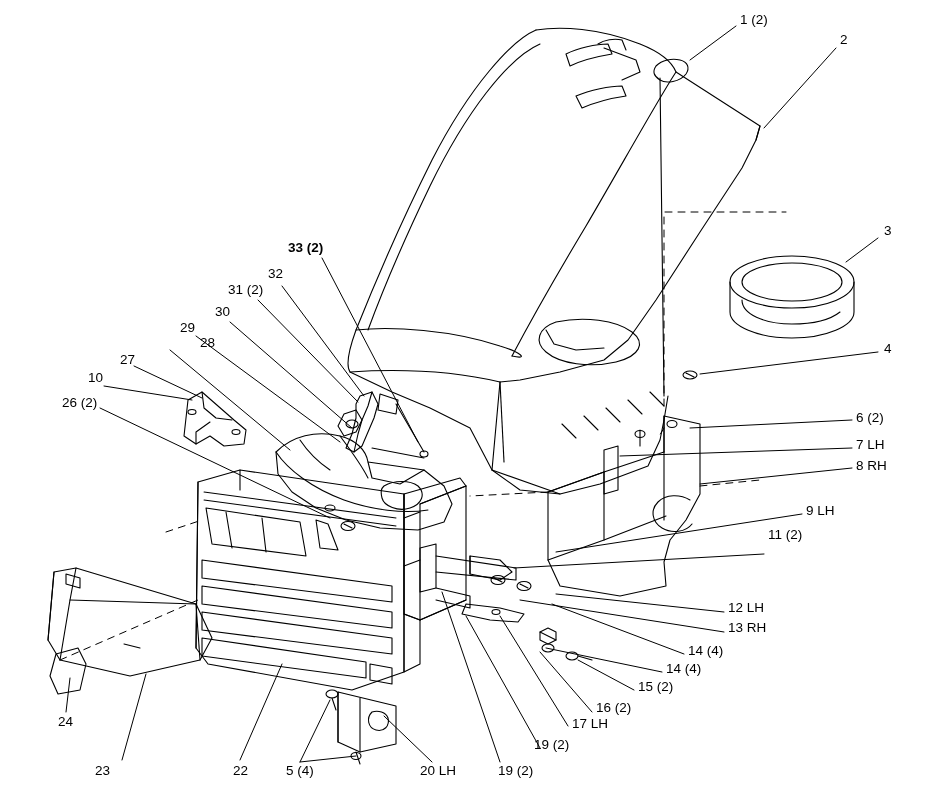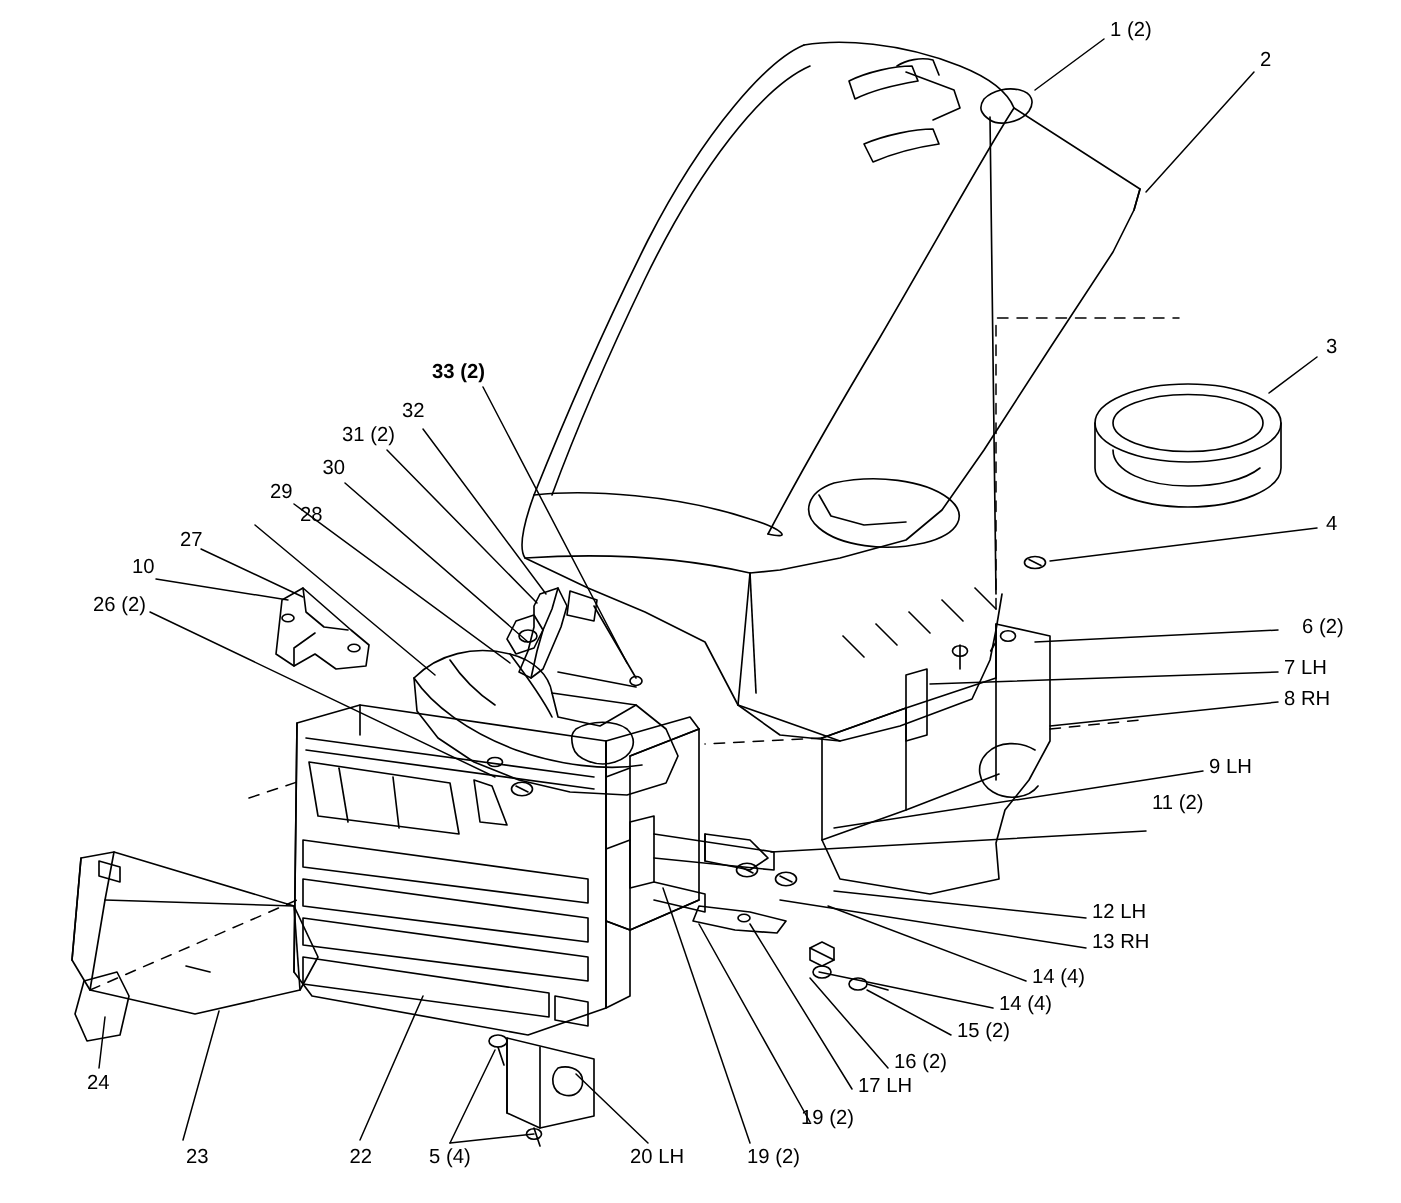--- a/index.html
+++ b/index.html
@@ -275,38 +275,38 @@
         <path d="M548 492 L470 496"></path>
       </g>
 
     </g>
   </svg>
 
   <div class="lbl" style="left:740px;top:13px;">1 (2)</div>
   <div class="lbl" style="left:840px;top:33px;">2</div>
   <div class="lbl" style="left:884px;top:224px;">3</div>
   <div class="lbl" style="left:884px;top:342px;">4</div>
-  <div class="lbl" style="left:856px;top:411px;margin-left:12px;">6 (2)</div>
+  <div class="lbl" style="left:856px;top:411px;">6 (2)</div>
   <div class="lbl" style="left:856px;top:438px;">7 LH</div>
   <div class="lbl" style="left:856px;top:459px;">8 RH</div>
   <div class="lbl" style="left:806px;top:504px;">9 LH</div>
   <div class="lbl" style="left:768px;top:528px;">11 (2)</div>
   <div class="lbl" style="left:728px;top:601px;">12 LH</div>
   <div class="lbl" style="left:728px;top:621px;">13 RH</div>
   <div class="lbl" style="left:688px;top:644px;">14 (4)</div>
   <div class="lbl" style="left:666px;top:662px;">14 (4)</div>
   <div class="lbl" style="left:638px;top:680px;">15 (2)</div>
   <div class="lbl" style="left:596px;top:701px;">16 (2)</div>
   <div class="lbl" style="left:572px;top:717px;">17 LH</div>
   <div class="lbl" style="left:534px;top:738px;">19 (2)</div>
   <div class="lbl" style="left:498px;top:764px;">19 (2)</div>
   <div class="lbl" style="left:420px;top:764px;">20 LH</div>
   <div class="lbl" style="left:286px;top:764px;">5 (4)</div>
   <div class="lbl" style="left:233px;top:764px;">22</div>
-  <div class="lbl" style="left:124px;top:764px;">23</div>
+  <div class="lbl" style="left:95px;top:764px;">23</div>
   <div class="lbl" style="left:58px;top:715px;">24</div>
   <div class="lbl" style="left:62px;top:396px;">26 (2)</div>
   <div class="lbl" style="left:88px;top:371px;">10</div>
   <div class="lbl" style="left:120px;top:353px;">27</div>
   <div class="lbl" style="left:156px;top:336px;margin-left:44px;">28</div>
   <div class="lbl" style="left:180px;top:321px;">29</div>
   <div class="lbl" style="left:215px;top:305px;">30</div>
   <div class="lbl" style="left:228px;top:283px;">31 (2)</div>
   <div class="lbl" style="left:268px;top:267px;">32</div>
   <div class="lbl" style="left:288px;top:241px;font-weight:bold;">33 (2)</div>

